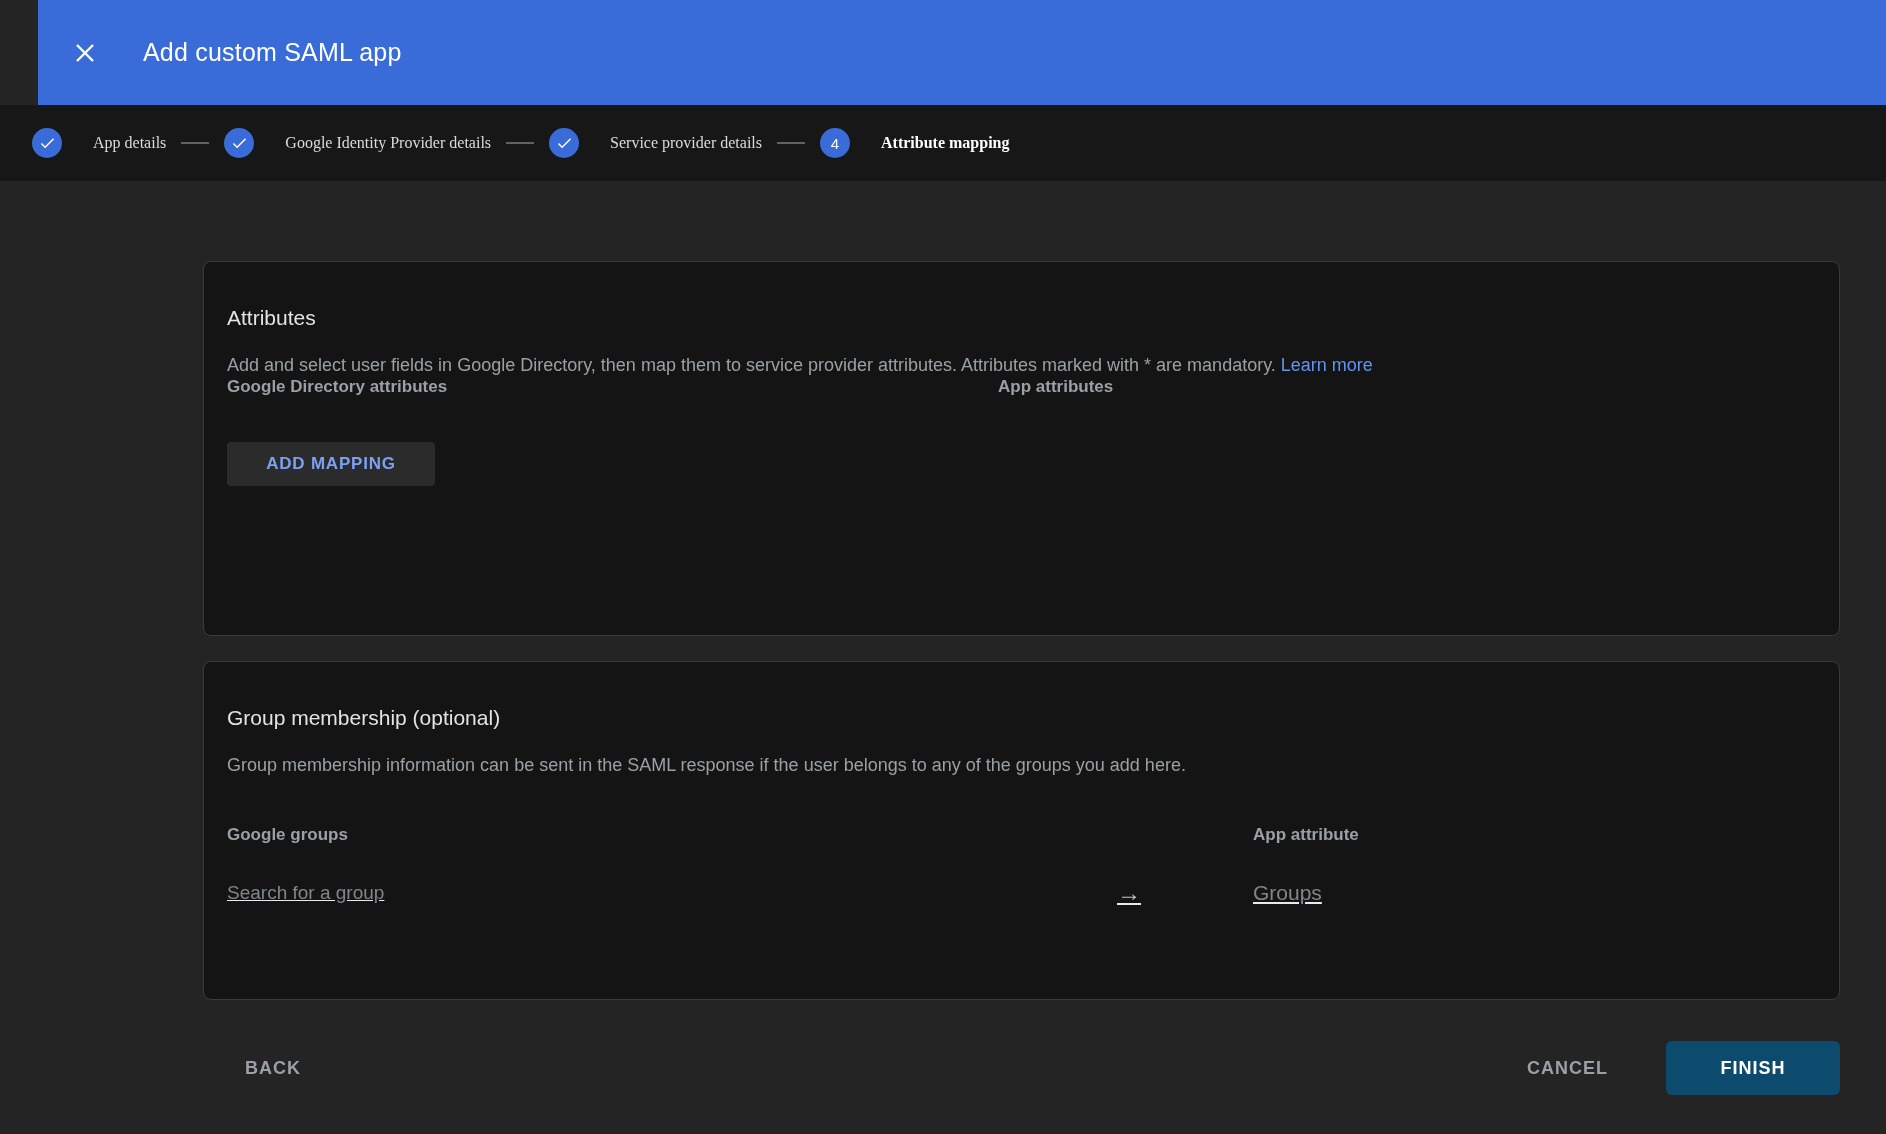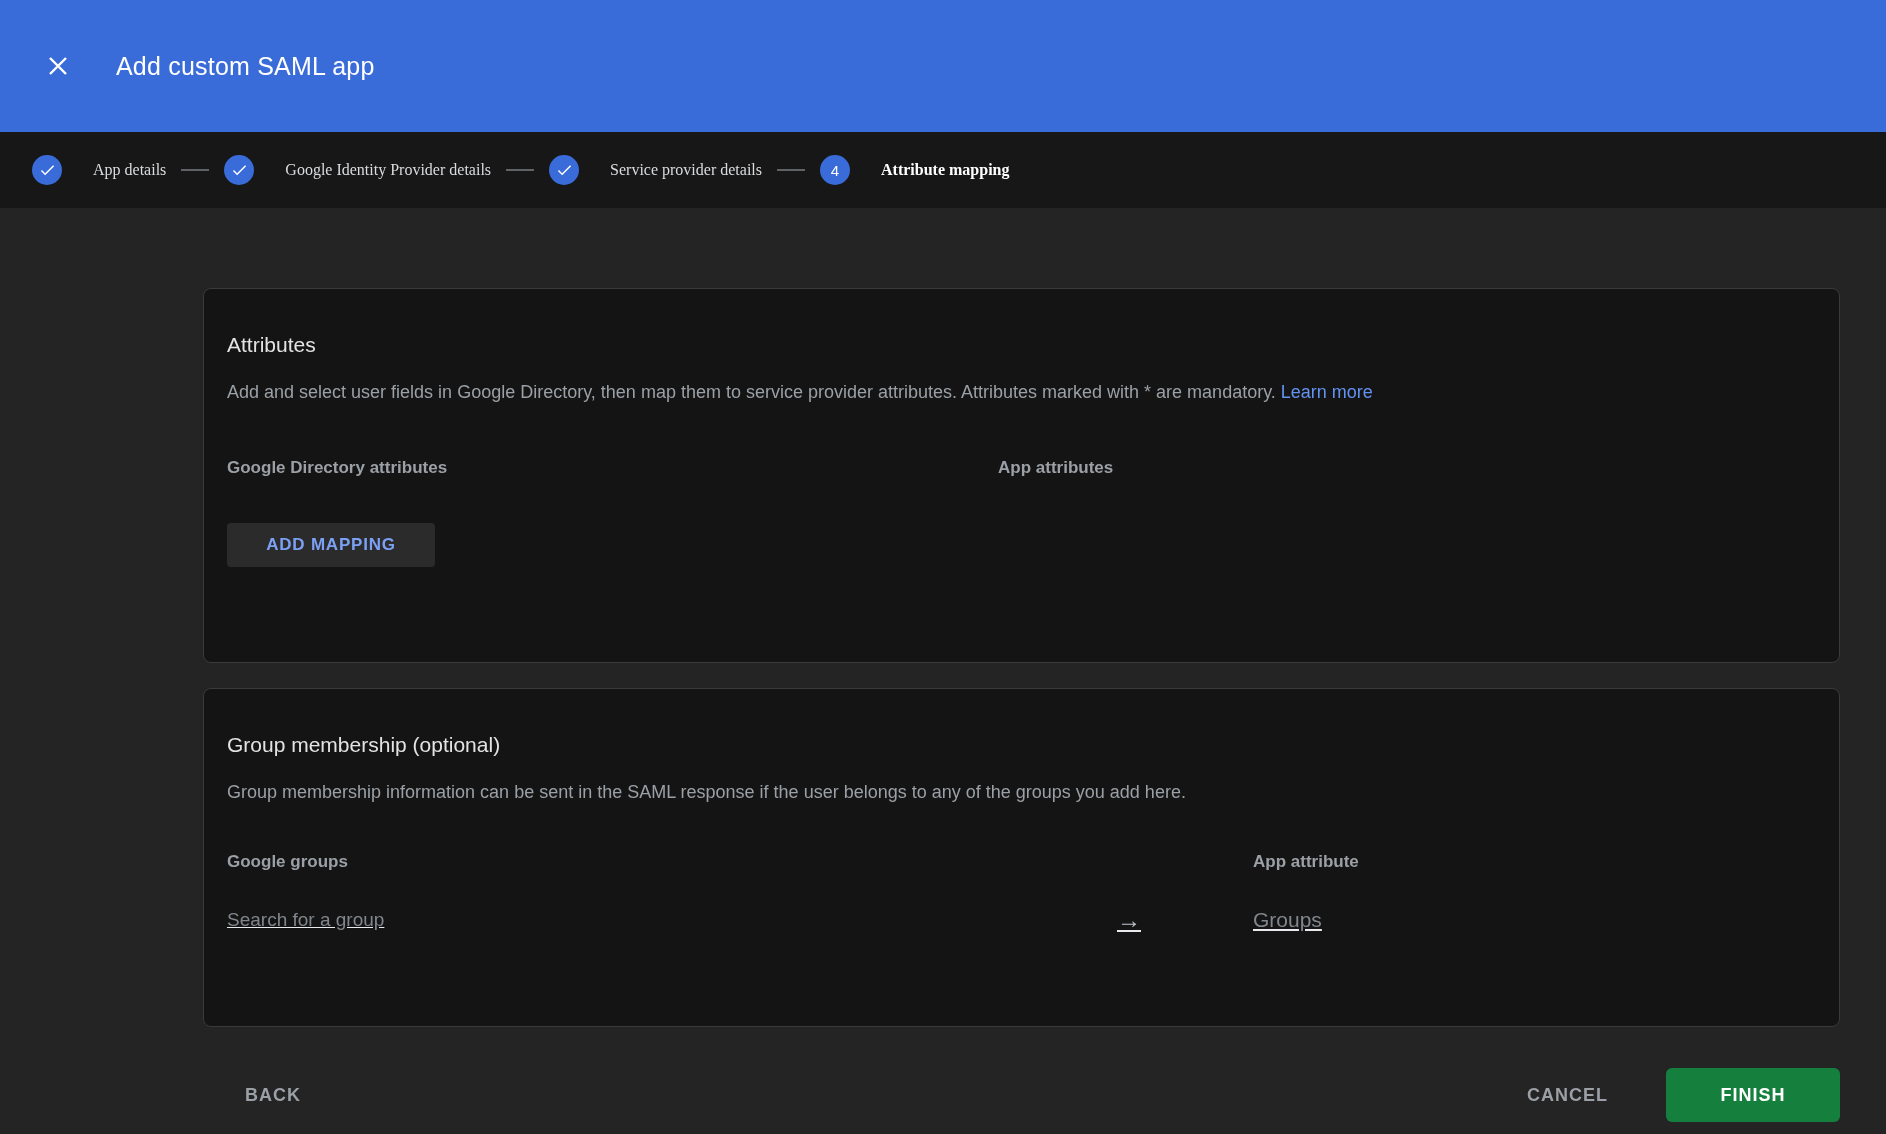--- a/index.html
+++ b/index.html
@@ -6,25 +6,26 @@
   html,body { width:1886px; height:1134px; }
   body {
     background:#242424;
     font-family:"Liberation Sans", sans-serif;
     color:#e8eaed;
     overflow:hidden;
   }
 
   
   .header {
-    height:132px;
+    height:105px;
     background:#3a6cd9;
     display:flex;
     align-items:center;
-    padding-left:44px;
+    padding-left:33px;
+    margin-left:38px;
   }
   .close-btn {
     width:28px; height:28px;
     display:flex; align-items:center; justify-content:center;
     cursor:pointer;
     background:none; border:none;
   }
   .header-title {
     margin-left:44px;
     font-size:25px;
@@ -84,21 +85,21 @@
     line-height:1.3;
   }
   .link { color:#6393f1; text-decoration:none; cursor:pointer; }
 
   .col-headers {
     display:flex;
     font-size:17px;
     font-weight:700;
     color:#9aa0a6;
   }
-  .card-attributes .col-headers { margin-top:54px; }
+  .card-attributes .col-headers { }
   .card-attributes .col-left { width:771px; flex:none; }
   .card-groups .col-headers { margin-top:48px; }
   .card-groups .col-left { width:1026px; flex:none; }
 
   .add-mapping-btn {
     margin-top:45px;
     width:208px; height:44px;
     background:#2b2b2b;
     border:none;
     border-radius:4px;
@@ -157,21 +158,21 @@
     font-size:18px;
     font-weight:700;
     letter-spacing:1px;
     cursor:pointer;
     padding:0;
   }
   .footer-spacer { flex:1; }
   .cancel-btn { margin-right:58px; }
   .finish-btn {
     width:174px; height:54px;
-    background:#15803d;
+    background:#0c4a6e;
     border:none;
     border-radius:6px;
     color:#ffffff;
     font-family:"Liberation Sans", sans-serif;
     font-size:18px;
     font-weight:700;
     letter-spacing:1px;
     cursor:pointer;
   }
 </style>

